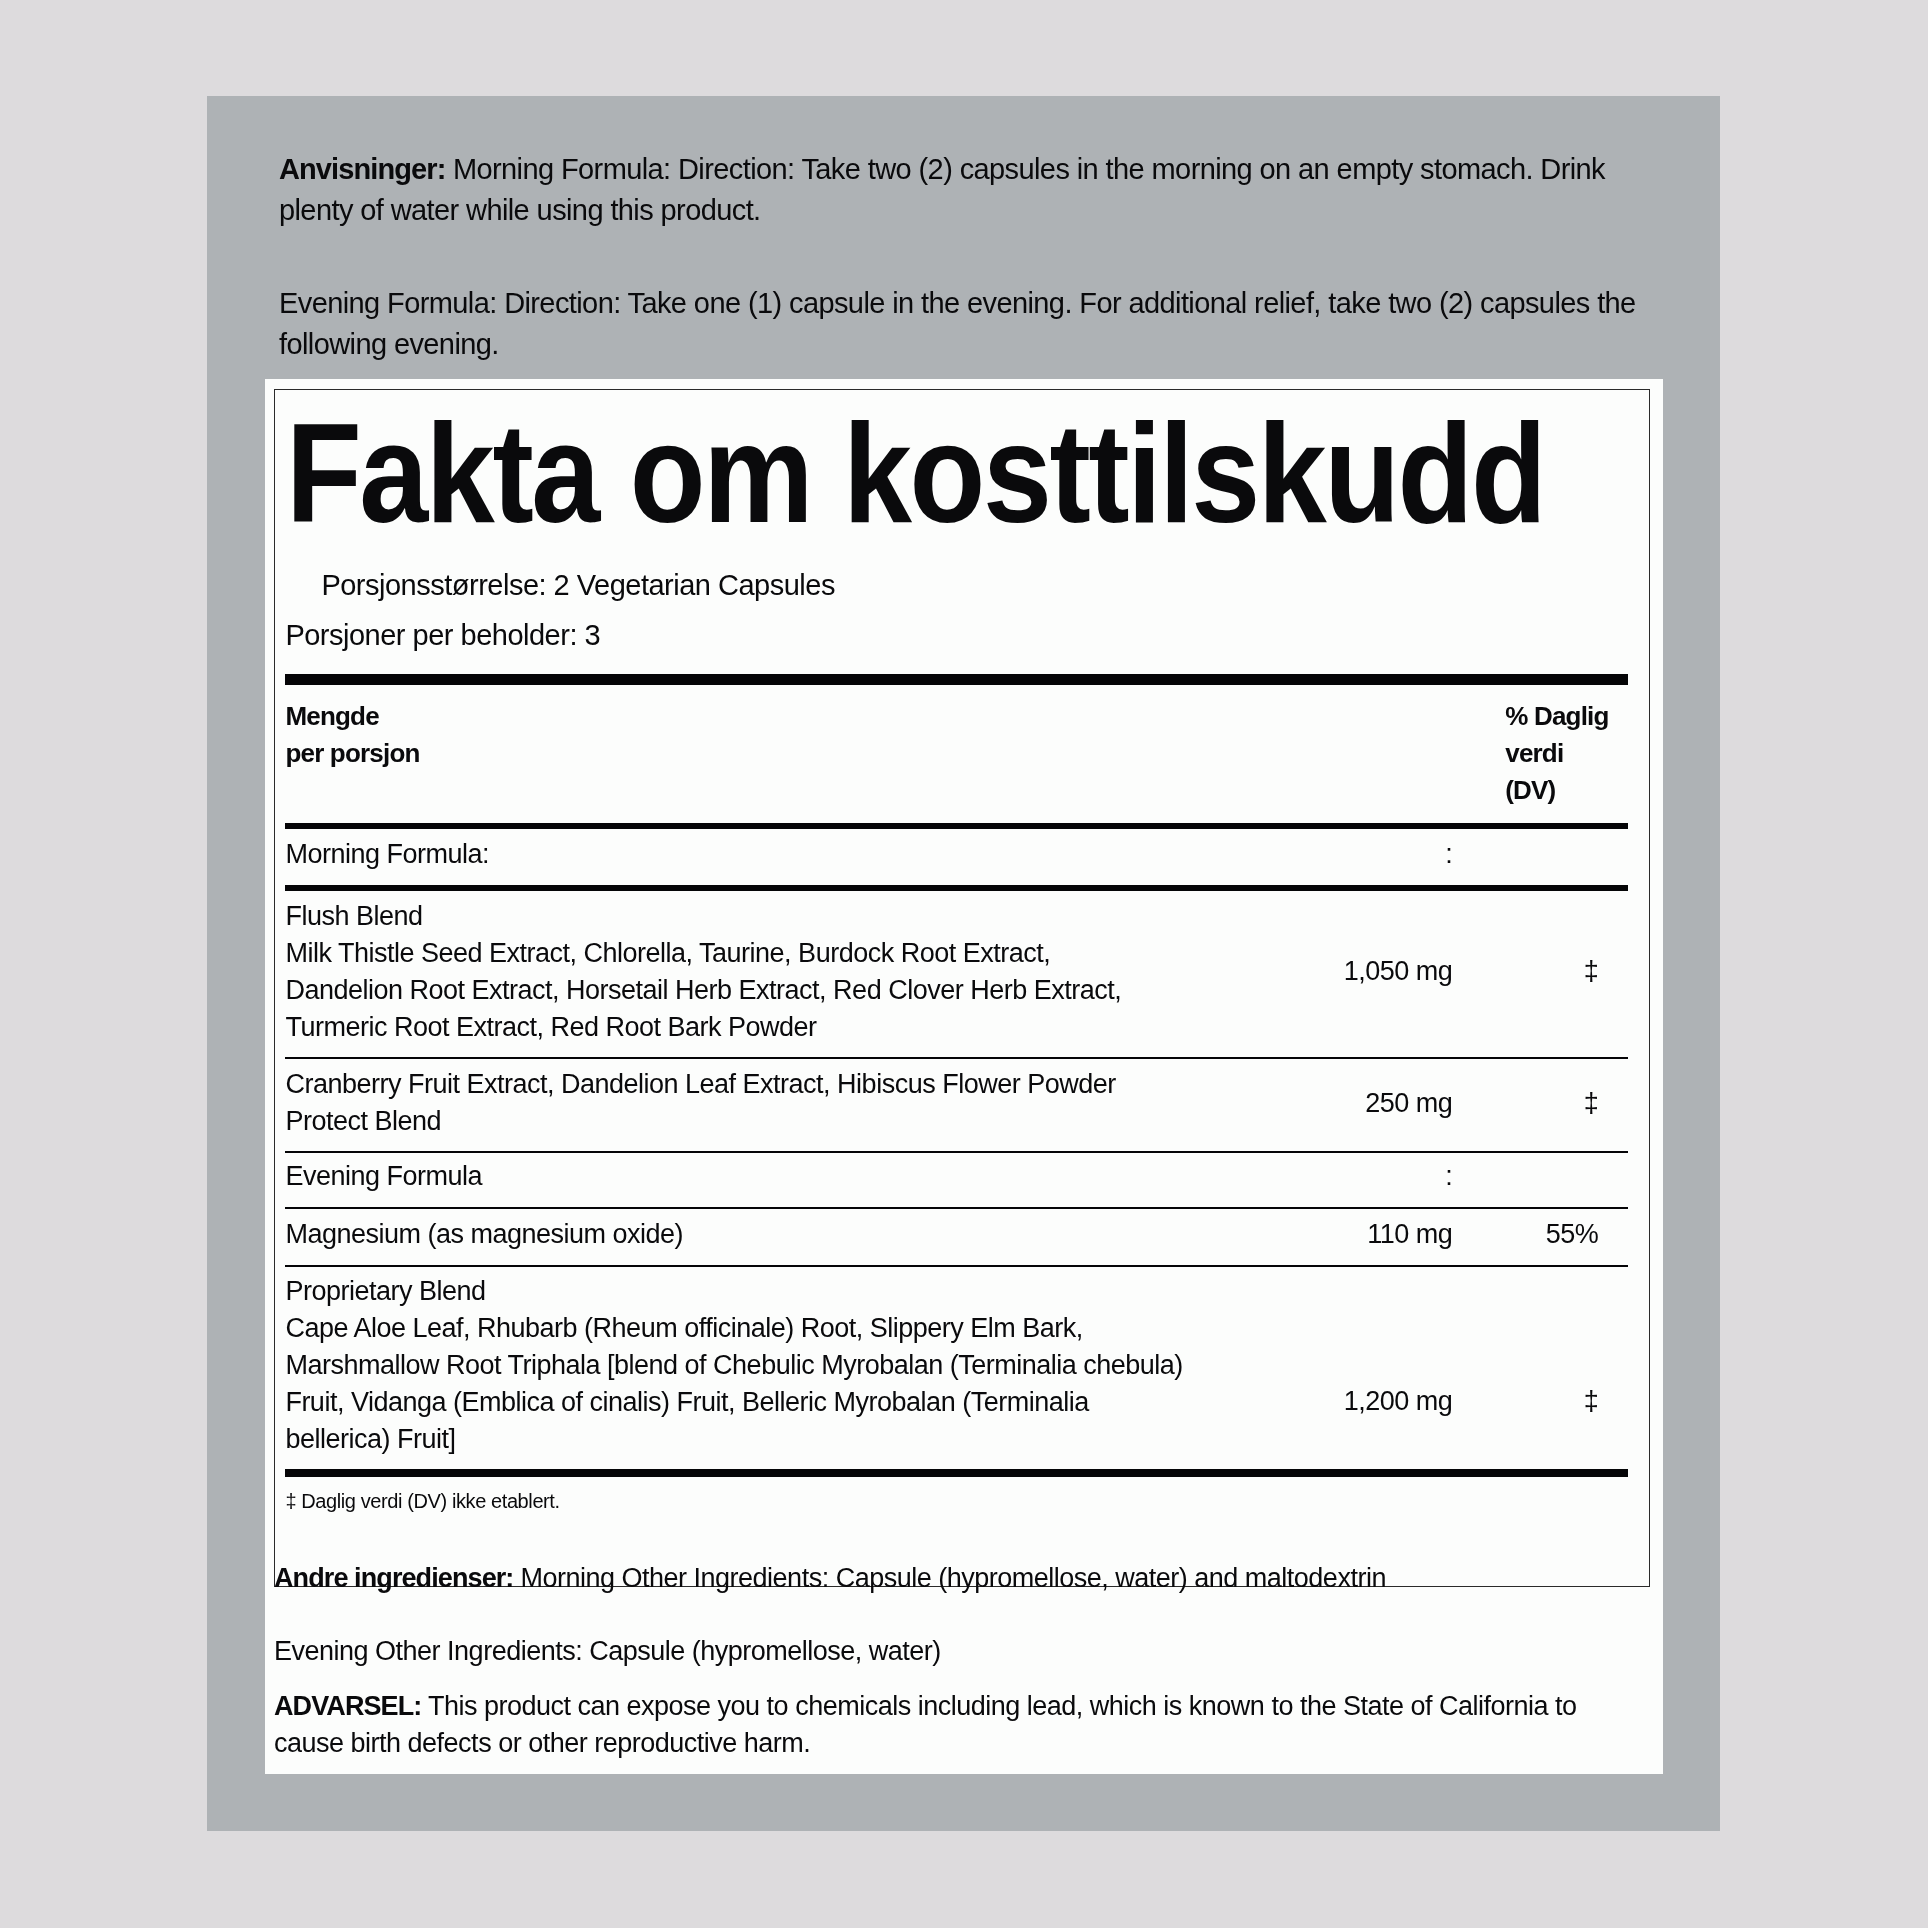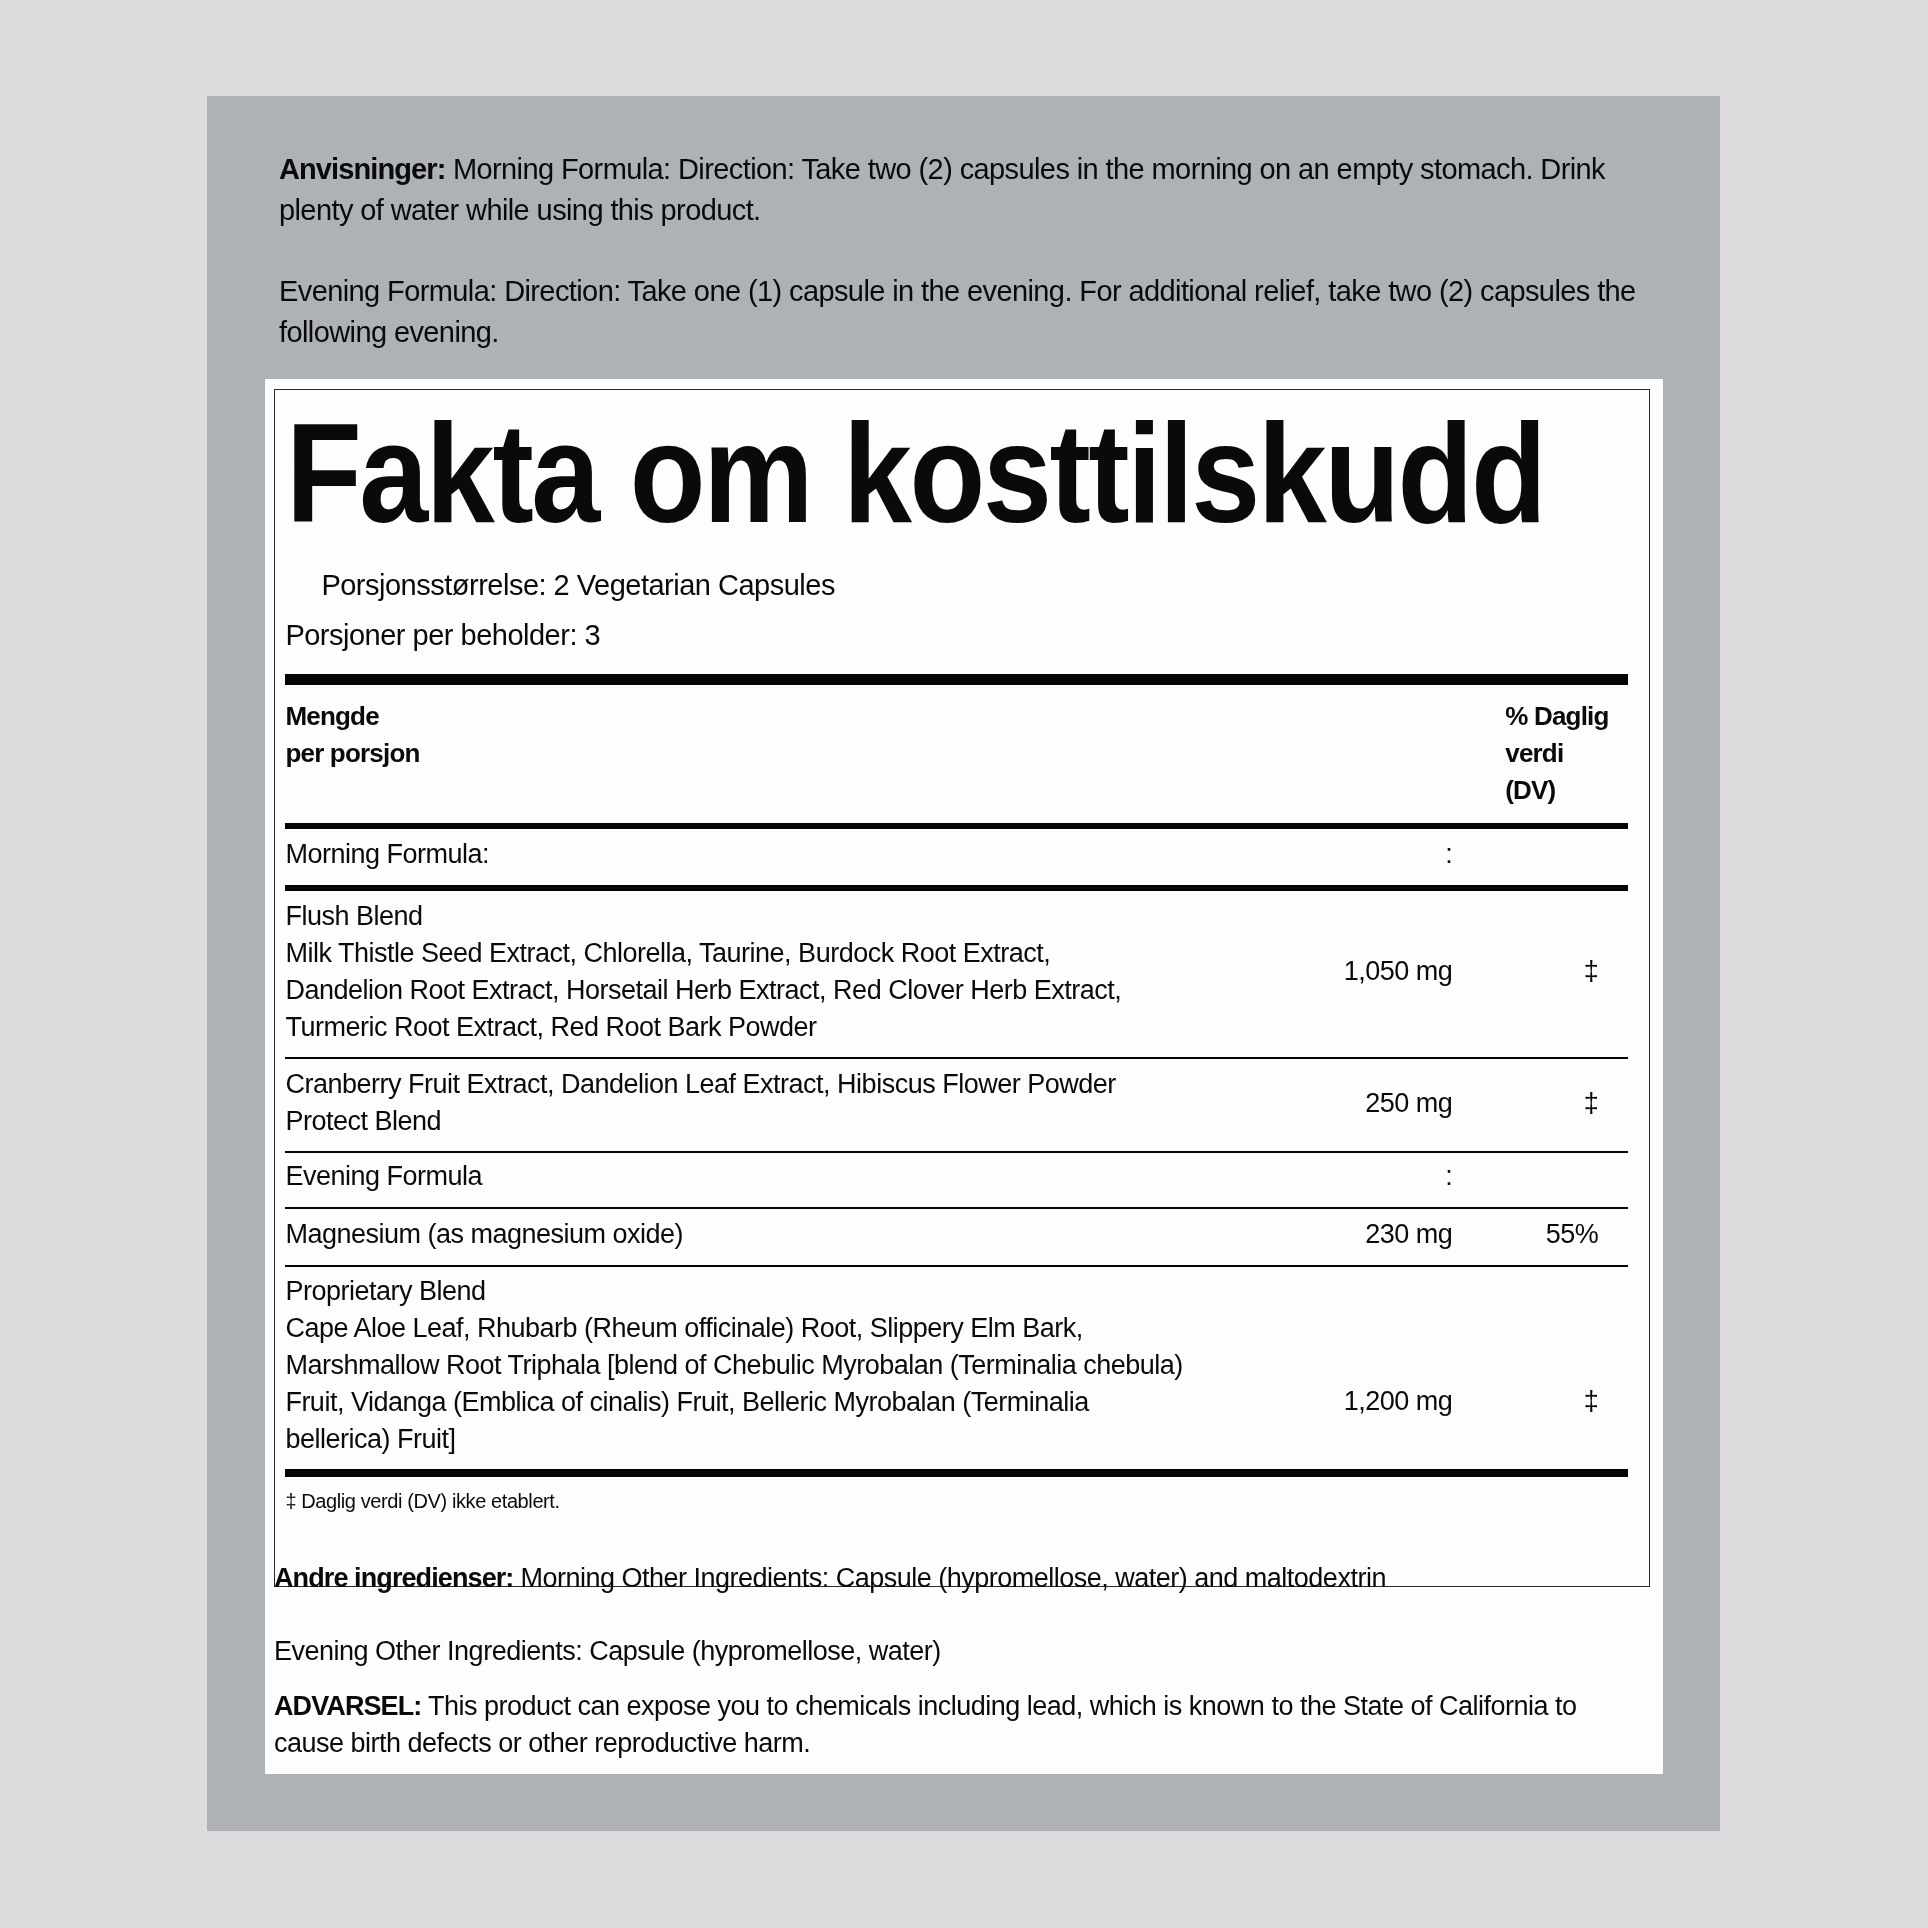--- a/index.html
+++ b/index.html
@@ -20,21 +20,21 @@
     .directions {
       position: absolute;
       left: 279px; top: 149px;
       width: 1384px;
       font-size: 29px;
       line-height: 41px;
       letter-spacing: -0.6px;
       transform-origin: left top;
     }
     .directions p { margin: 0; }
-    .directions p + p { margin-top: 40px; }
+    .directions p + p { margin-top: 52px; }
     .bold { font-weight: bold; letter-spacing: -0.9px; }
 
     .white-panel {
       position: absolute;
       left: 265px; top: 379px;
       width: 1398px; height: 1395px;
       background: #fcfdfc;
     }
     .facts-box {
       position: absolute;
@@ -158,21 +158,21 @@
     <div class="row" style="top:768px">
       <div class="name">Evening Formula</div>
       <div class="amount" style="top:0">:</div>
       <div class="dv" style="top:0"></div>
     </div>
 
     <div class="rule thin" style="top:817px"></div>
 
     <div class="row" style="top:826px">
       <div class="name">Magnesium (as magnesium oxide)</div>
-      <div class="amount" style="top:0">230 mg</div>
+      <div class="amount" style="top:0">110 mg</div>
       <div class="dv" style="top:0">55%</div>
     </div>
 
     <div class="rule thin" style="top:875px"></div>
 
     <div class="row" style="top:883px">
       <div class="name" style="width:904px">
         <span class="desc">Proprietary Blend</span>
         <span class="desc">Cape Aloe Leaf, Rhubarb (Rheum officinale) Root, Slippery Elm Bark, Marshmallow Root Triphala [blend of Chebulic Myrobalan (Terminalia chebula) Fruit, Vidanga (Emblica of cinalis) Fruit, Belleric Myrobalan (Terminalia bellerica) Fruit]</span>
       </div>

